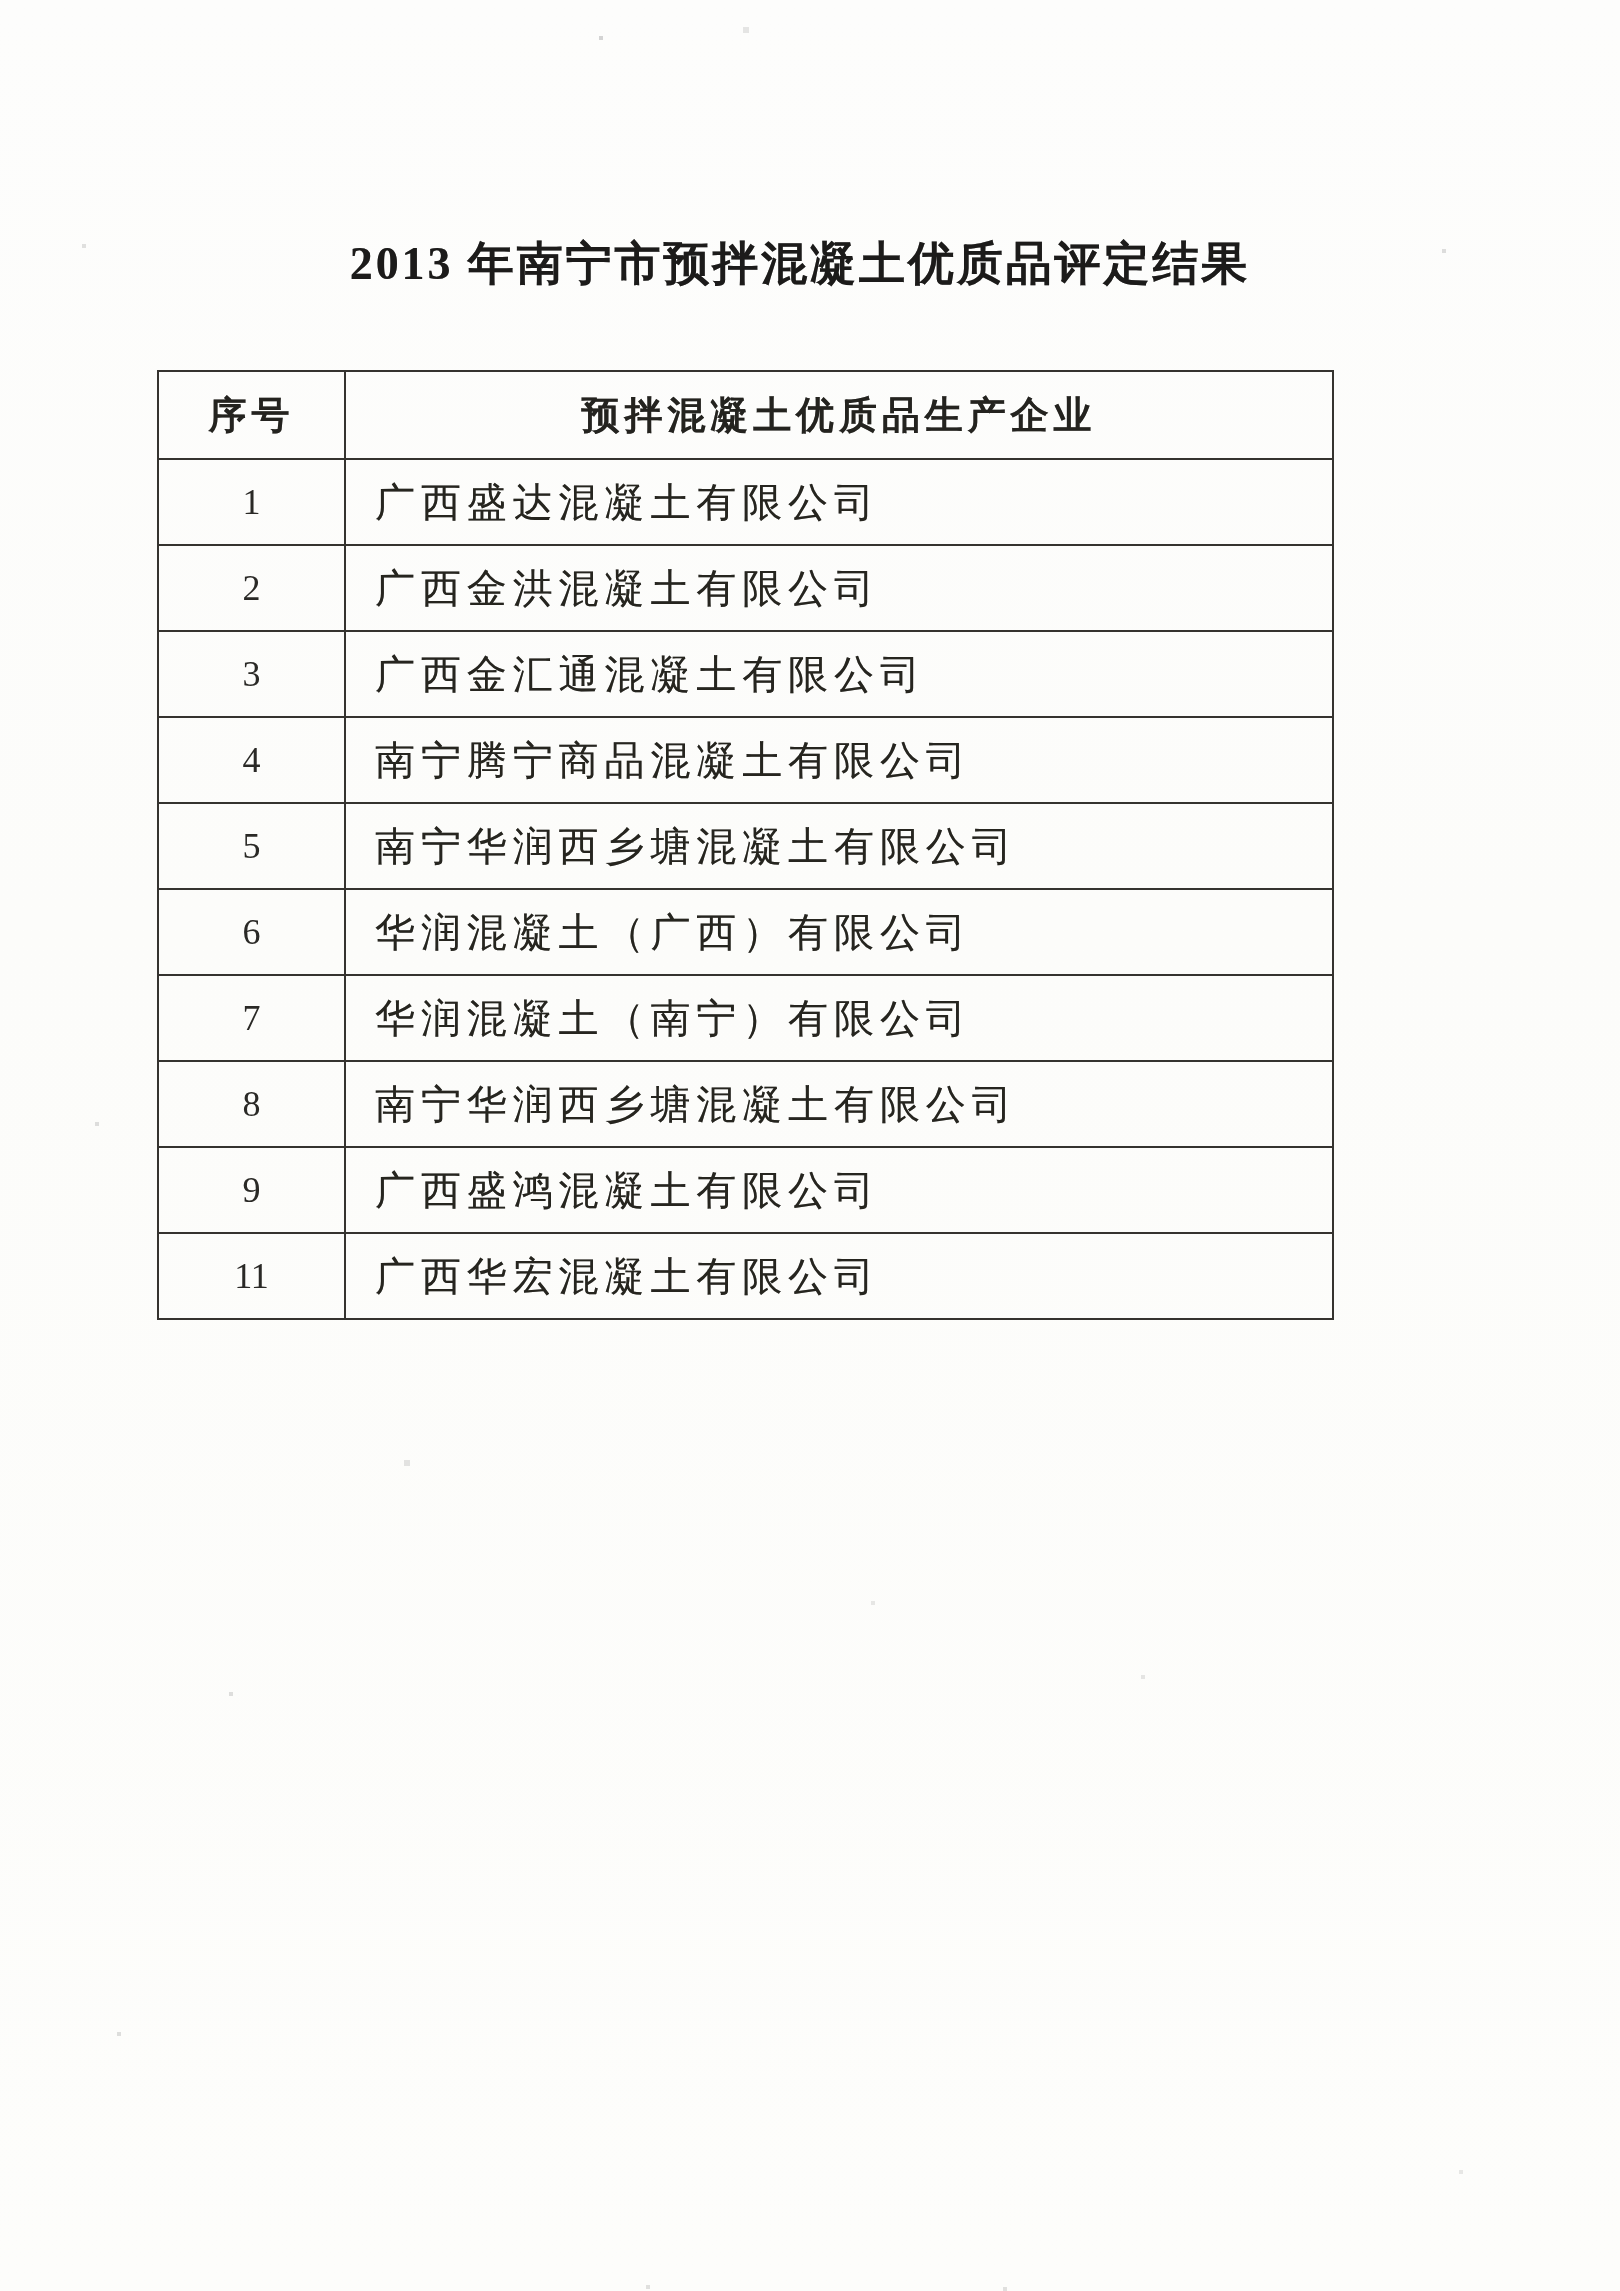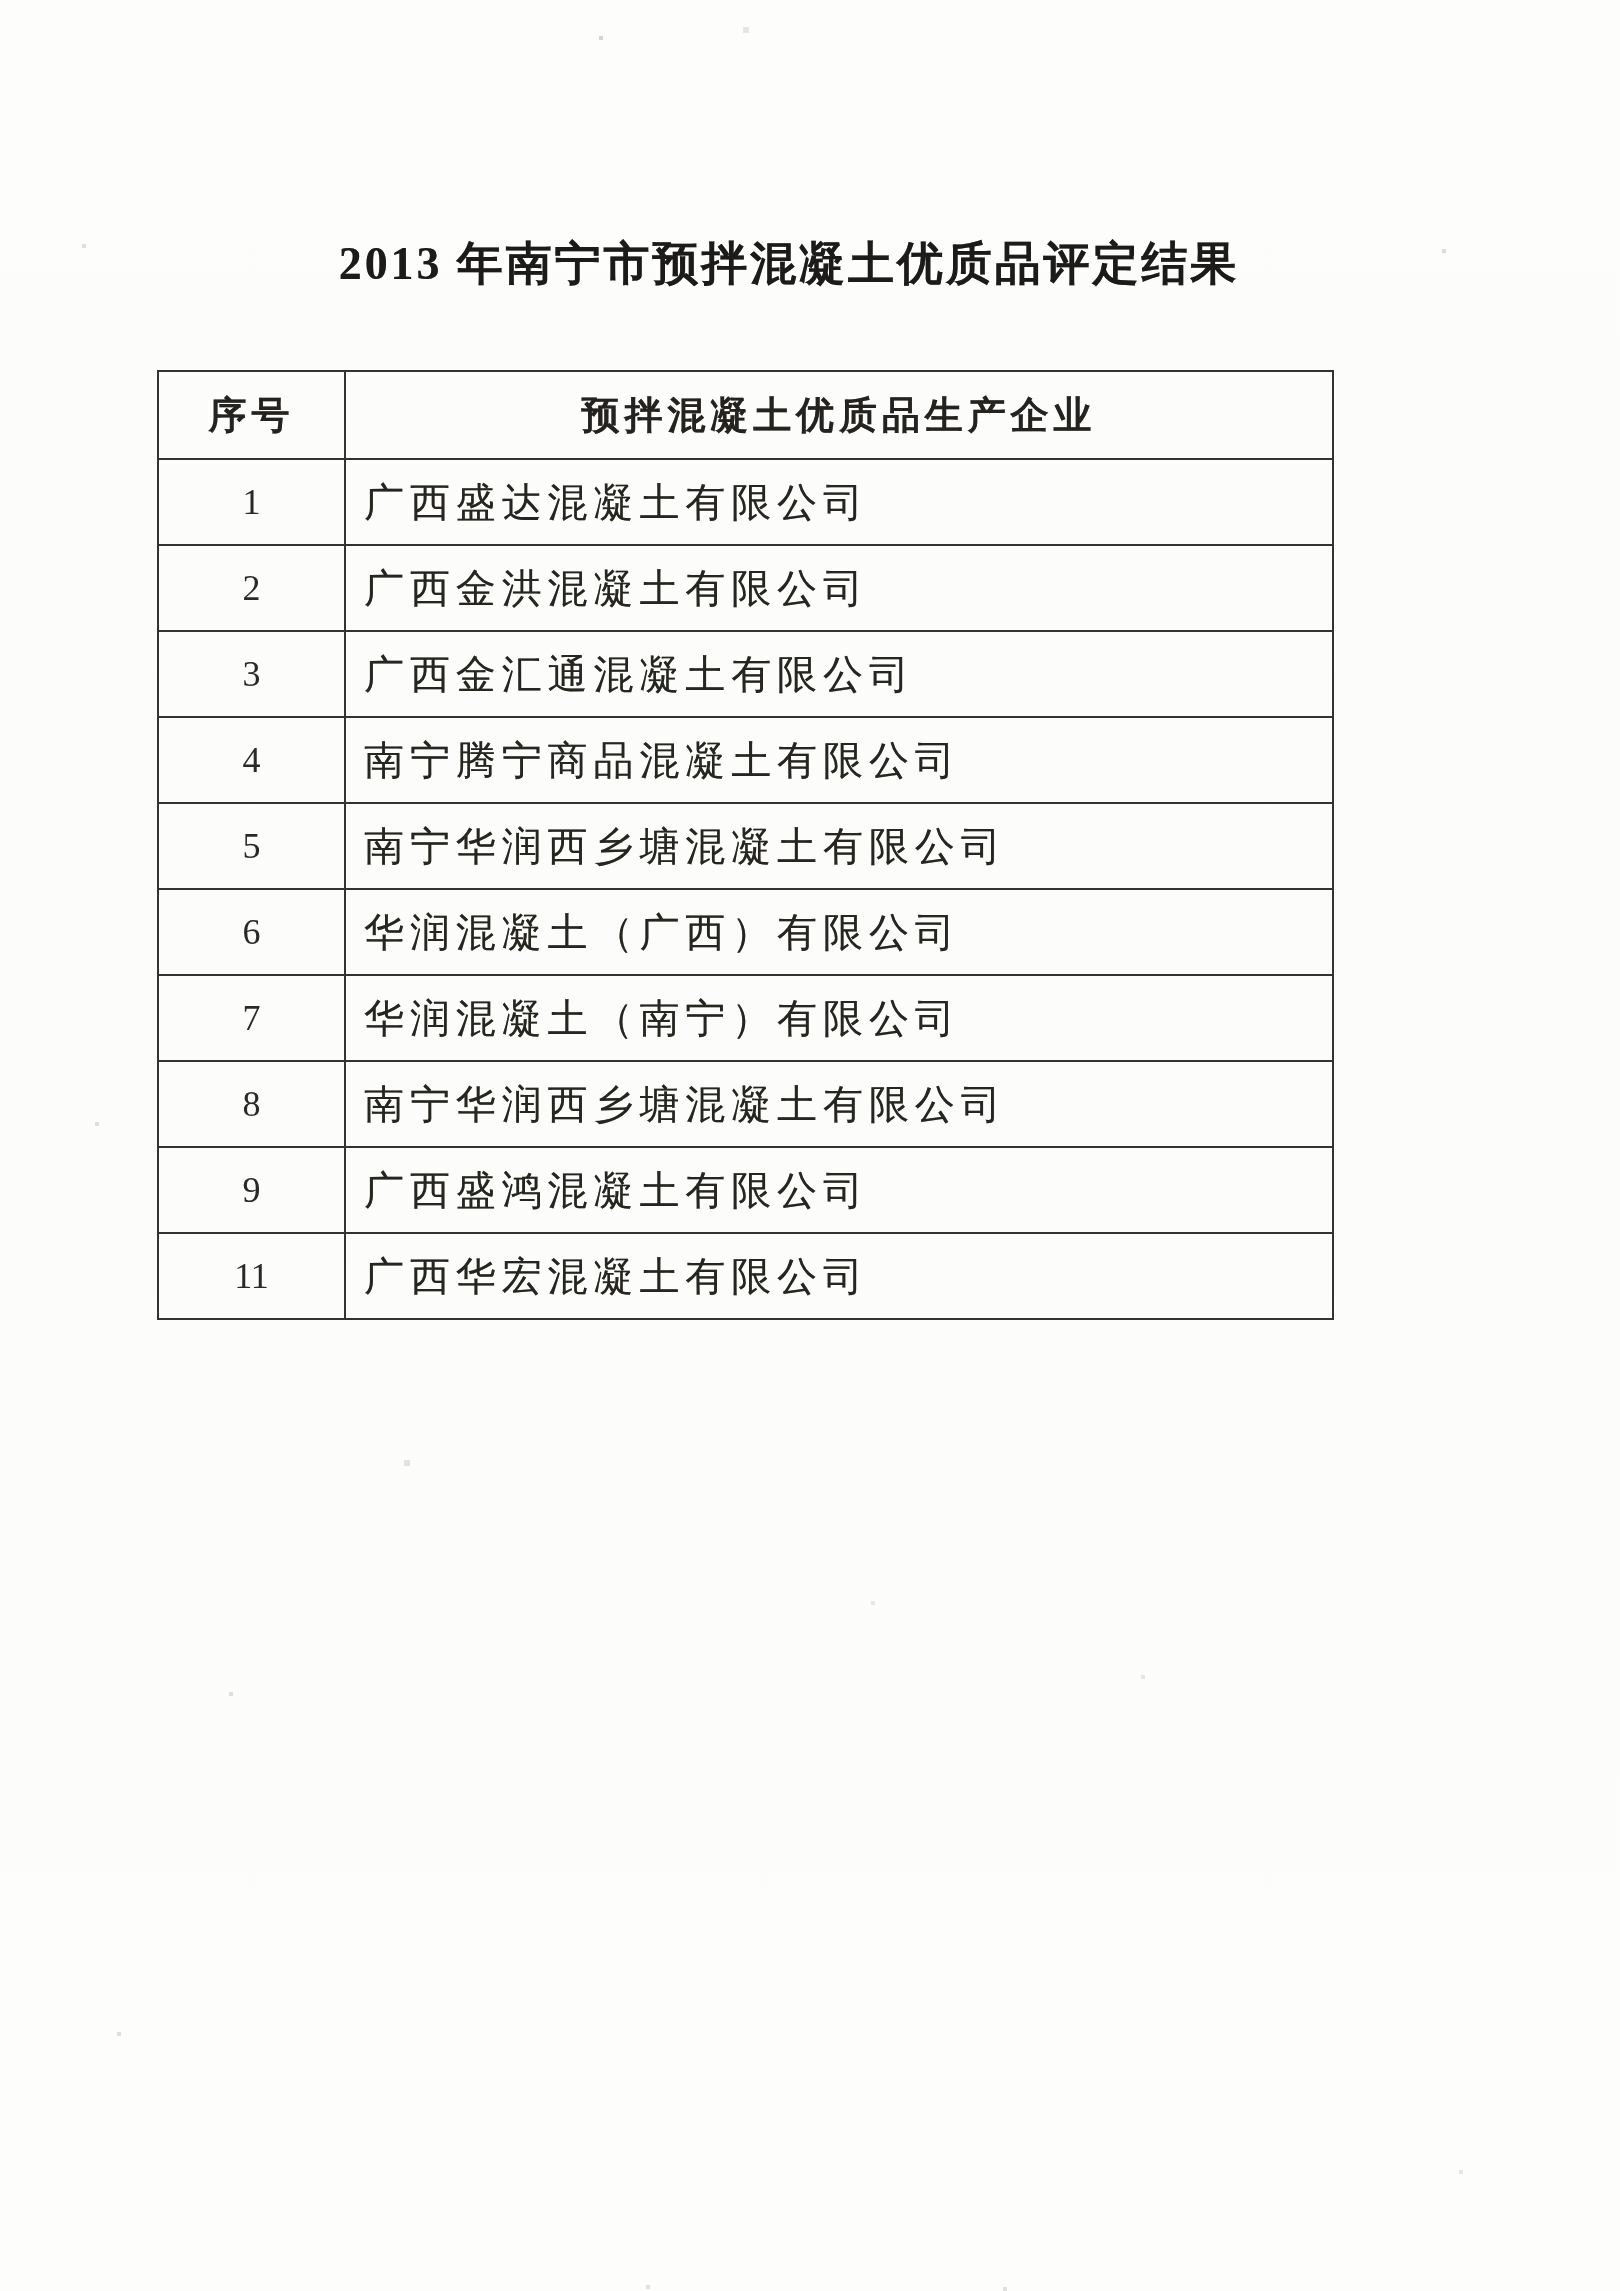--- a/index.html
+++ b/index.html
@@ -14,21 +14,21 @@
   .page {
     position: relative;
     width: 1620px;
     height: 2292px;
     background:
       linear-gradient(180deg, #fdfdfc 0%, #fcfcfa 40%, #fdfdfb 100%);
   }
   .doc-title {
     position: absolute;
     top: 233px;
-    left: 0;
+    left: 11px;
     width: 1578px;
     text-align: center;
     font-size: 46px;
     font-weight: bold;
     letter-spacing: 2.9px;
     color: #1c1b1a;
     
     text-shadow: 0 0 0.6px rgba(30,30,30,0.55);
     white-space: nowrap;
   }
@@ -62,21 +62,21 @@
   }
   td.c-no {
     text-align: center;
     font-size: 36px;
     color: #2a2926;
     font-family: "Liberation Serif", "DejaVu Serif", serif;
   }
   td.c-company {
     font-size: 40px;
     letter-spacing: 5.9px;
-    padding-left: 18px;
+    padding-left: 29px;
     color: #26251f;
     text-shadow: 0 0 0.5px rgba(30,30,30,0.45);
     white-space: nowrap;
   }
   
   .speckles {
     position: absolute;
     top: 0; left: 0;
     width: 2px; height: 2px;
     background: transparent;

